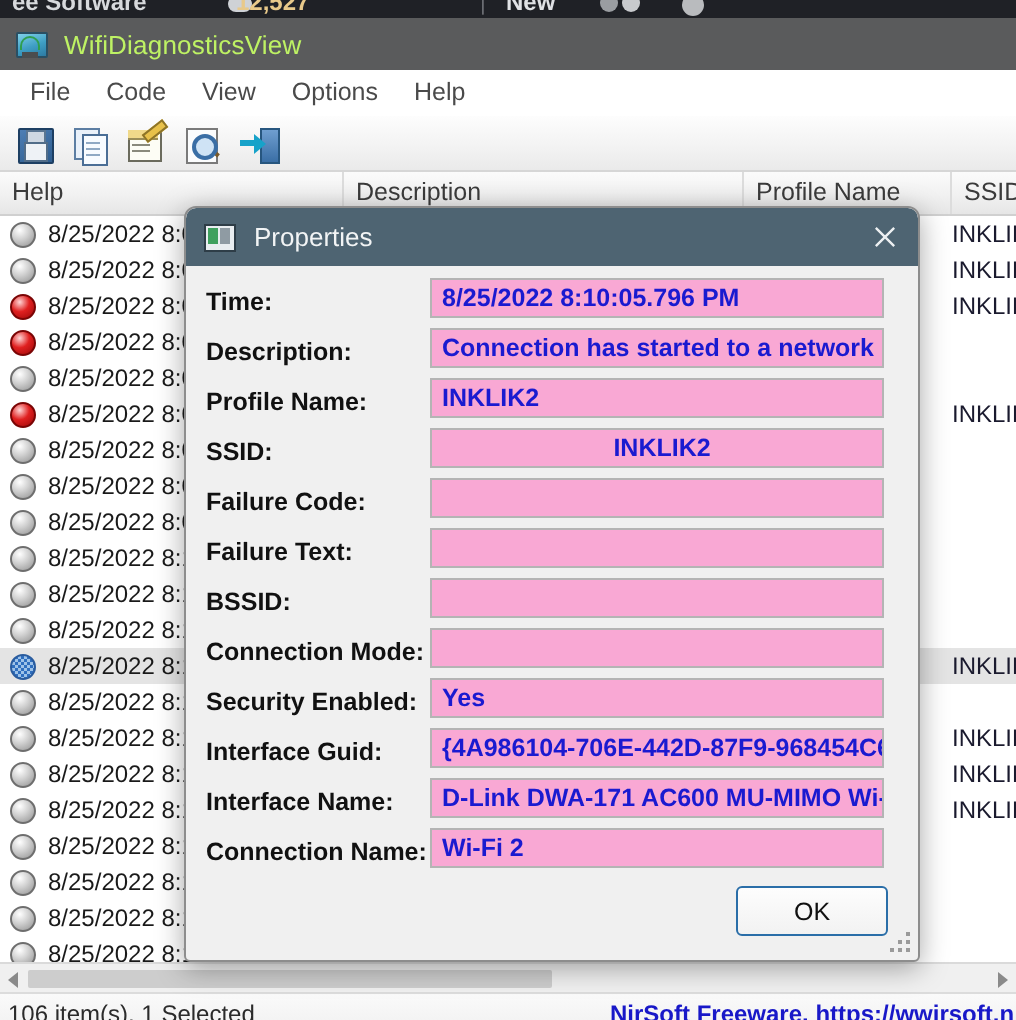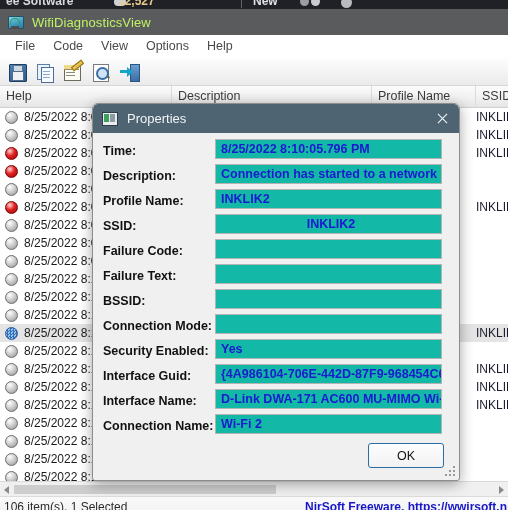--- a/index.html
+++ b/index.html
@@ -201,21 +201,21 @@
   .dlg-body{position:relative;height:347px;}
   .frow{
     position:relative;height:26px;
   }
   .frow .flabel{
     position:absolute;left:10px;top:5px;font-size:12.5px;
     font-weight:bold;color:#111111;white-space:nowrap;
   }
   .frow .fvalue{
     position:absolute;left:122px;top:0px;width:227px;height:20px;
-    background:#14b8a6;border:1px solid #b4b4b4;
+    background:#f9a8d4;border:1px solid #b4b4b4;
     font-size:12.5px;font-weight:bold;color:#1a1ad0;
     line-height:19px;padding-left:5px;box-sizing:border-box;
     overflow:hidden;white-space:nowrap;cursor:text;
   }
   .dlg-ok{
     position:absolute;left:275px;top:310px;width:74px;height:23px;
     background:linear-gradient(#fdfdfd,#f2f2f2);
     border:1px solid #2a6ea8;border-radius:3px;
     font-size:12.5px;color:#111;cursor:default;
     display:flex;align-items:center;justify-content:center;

